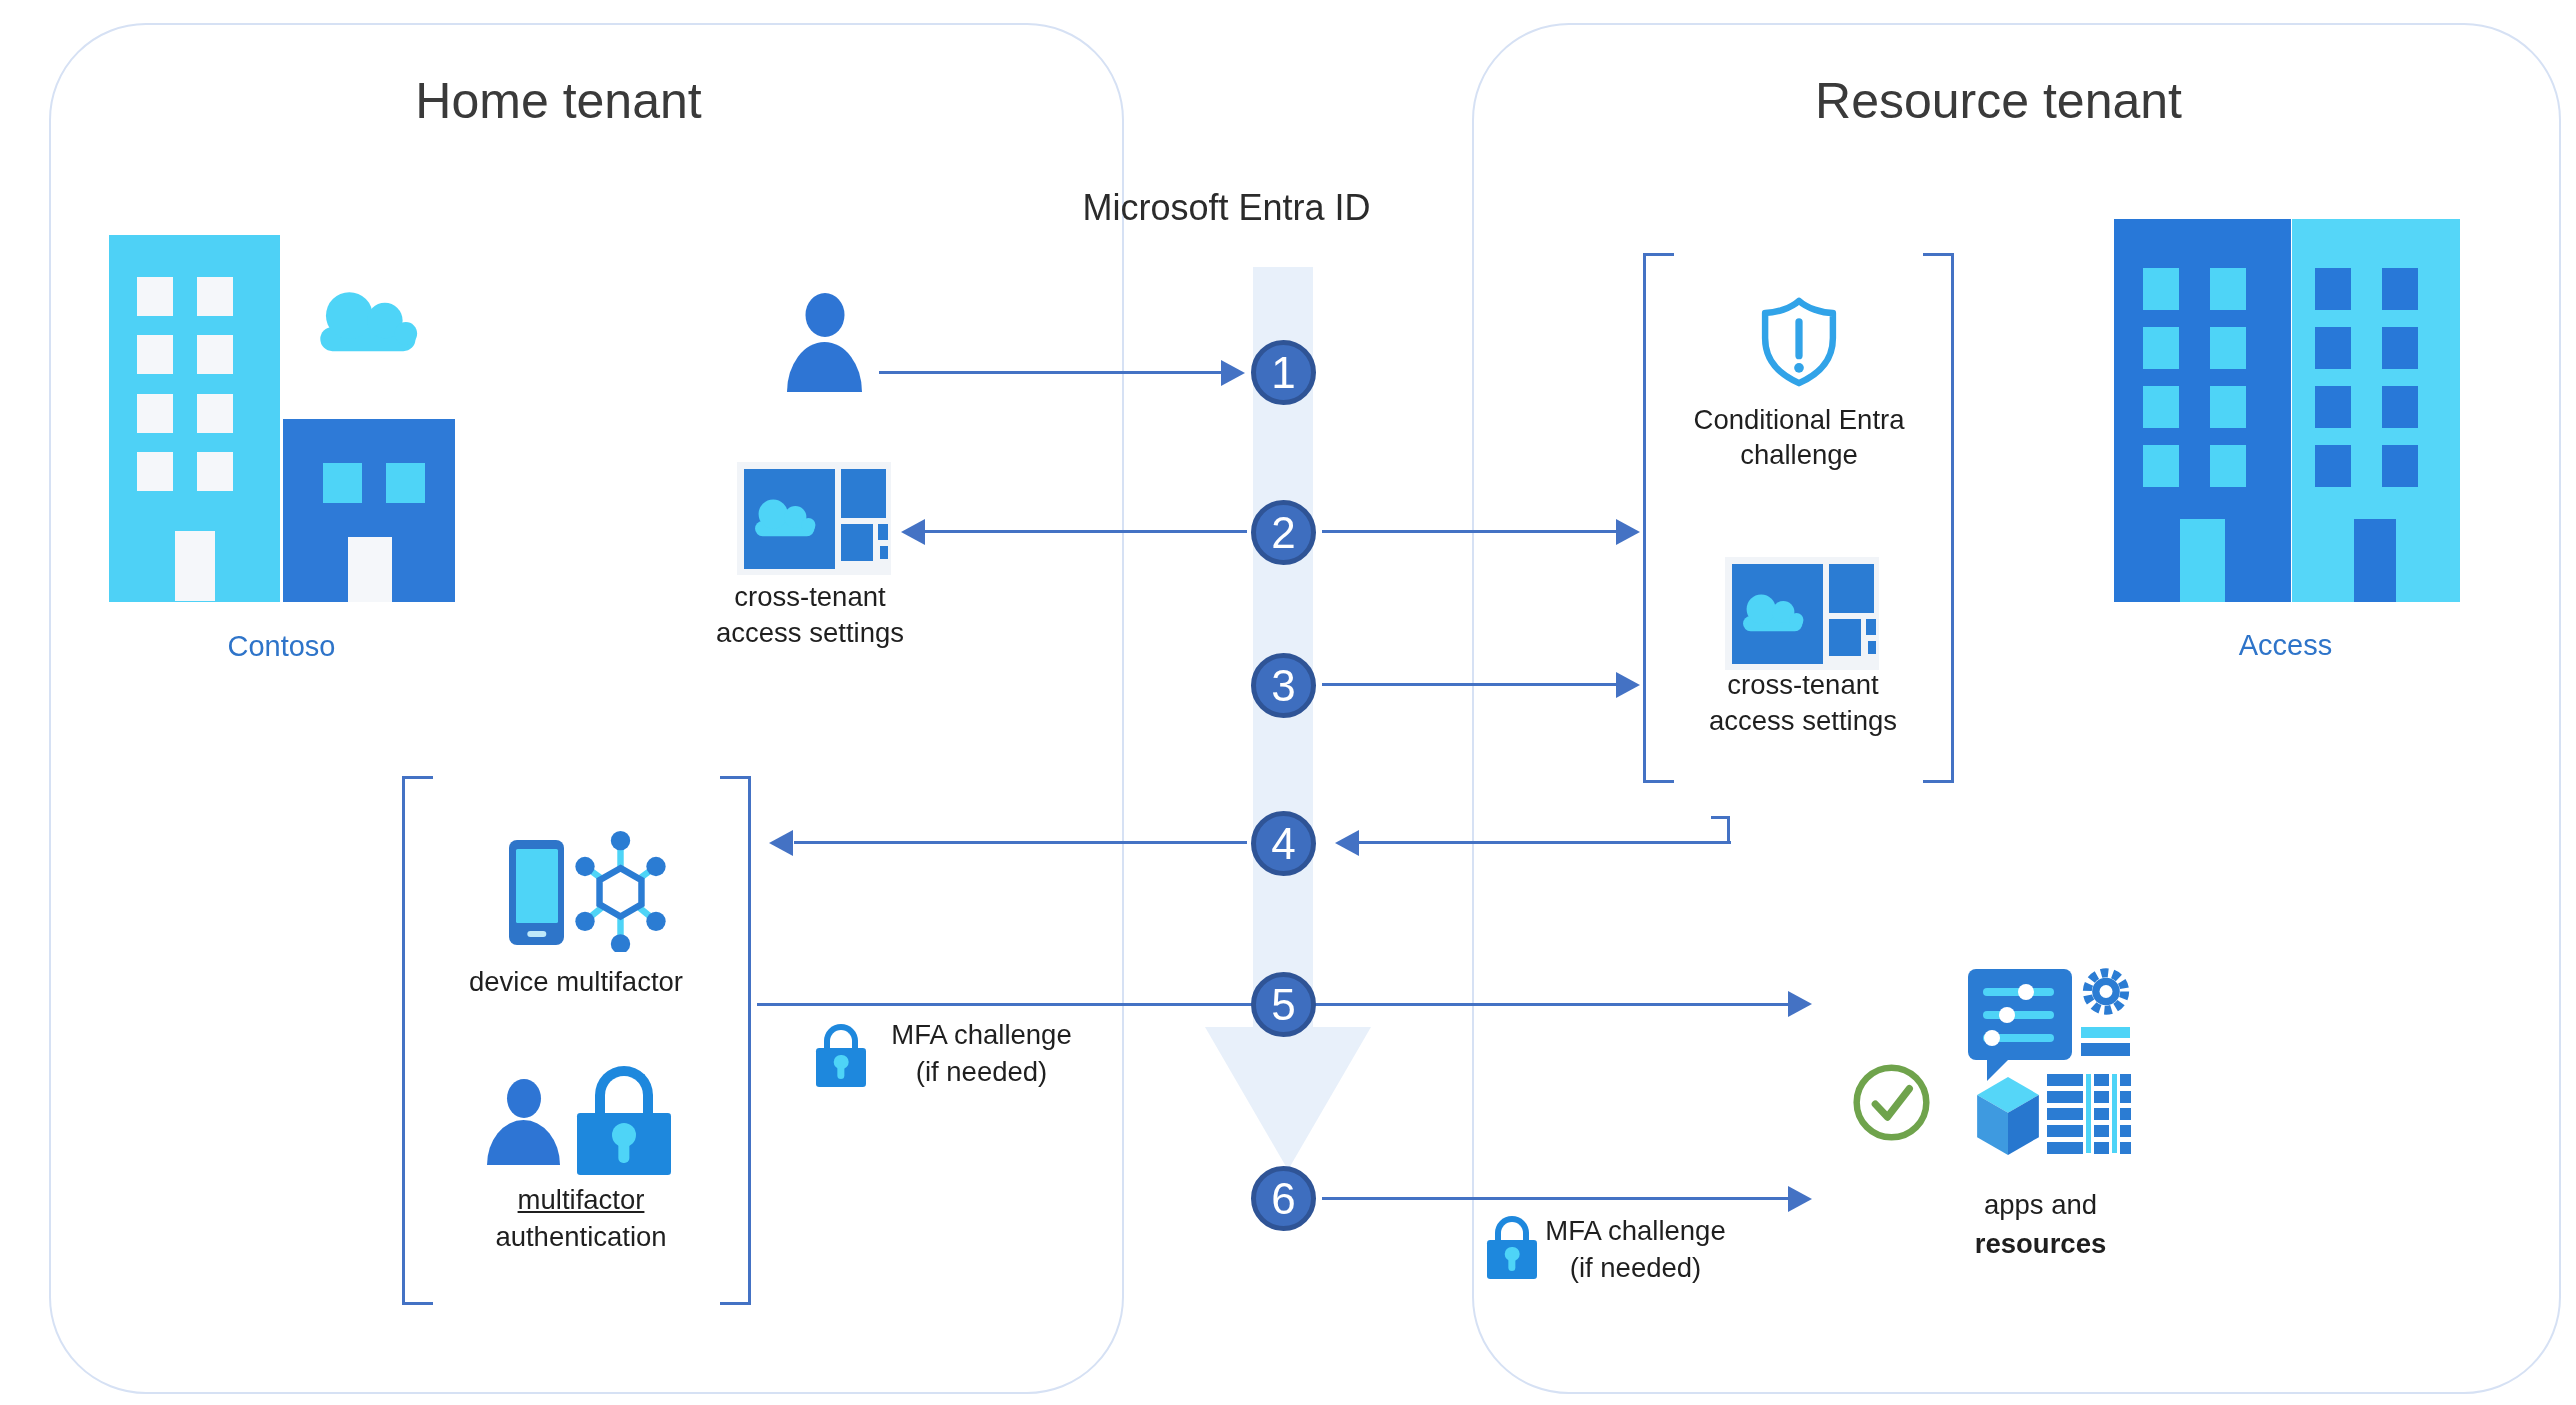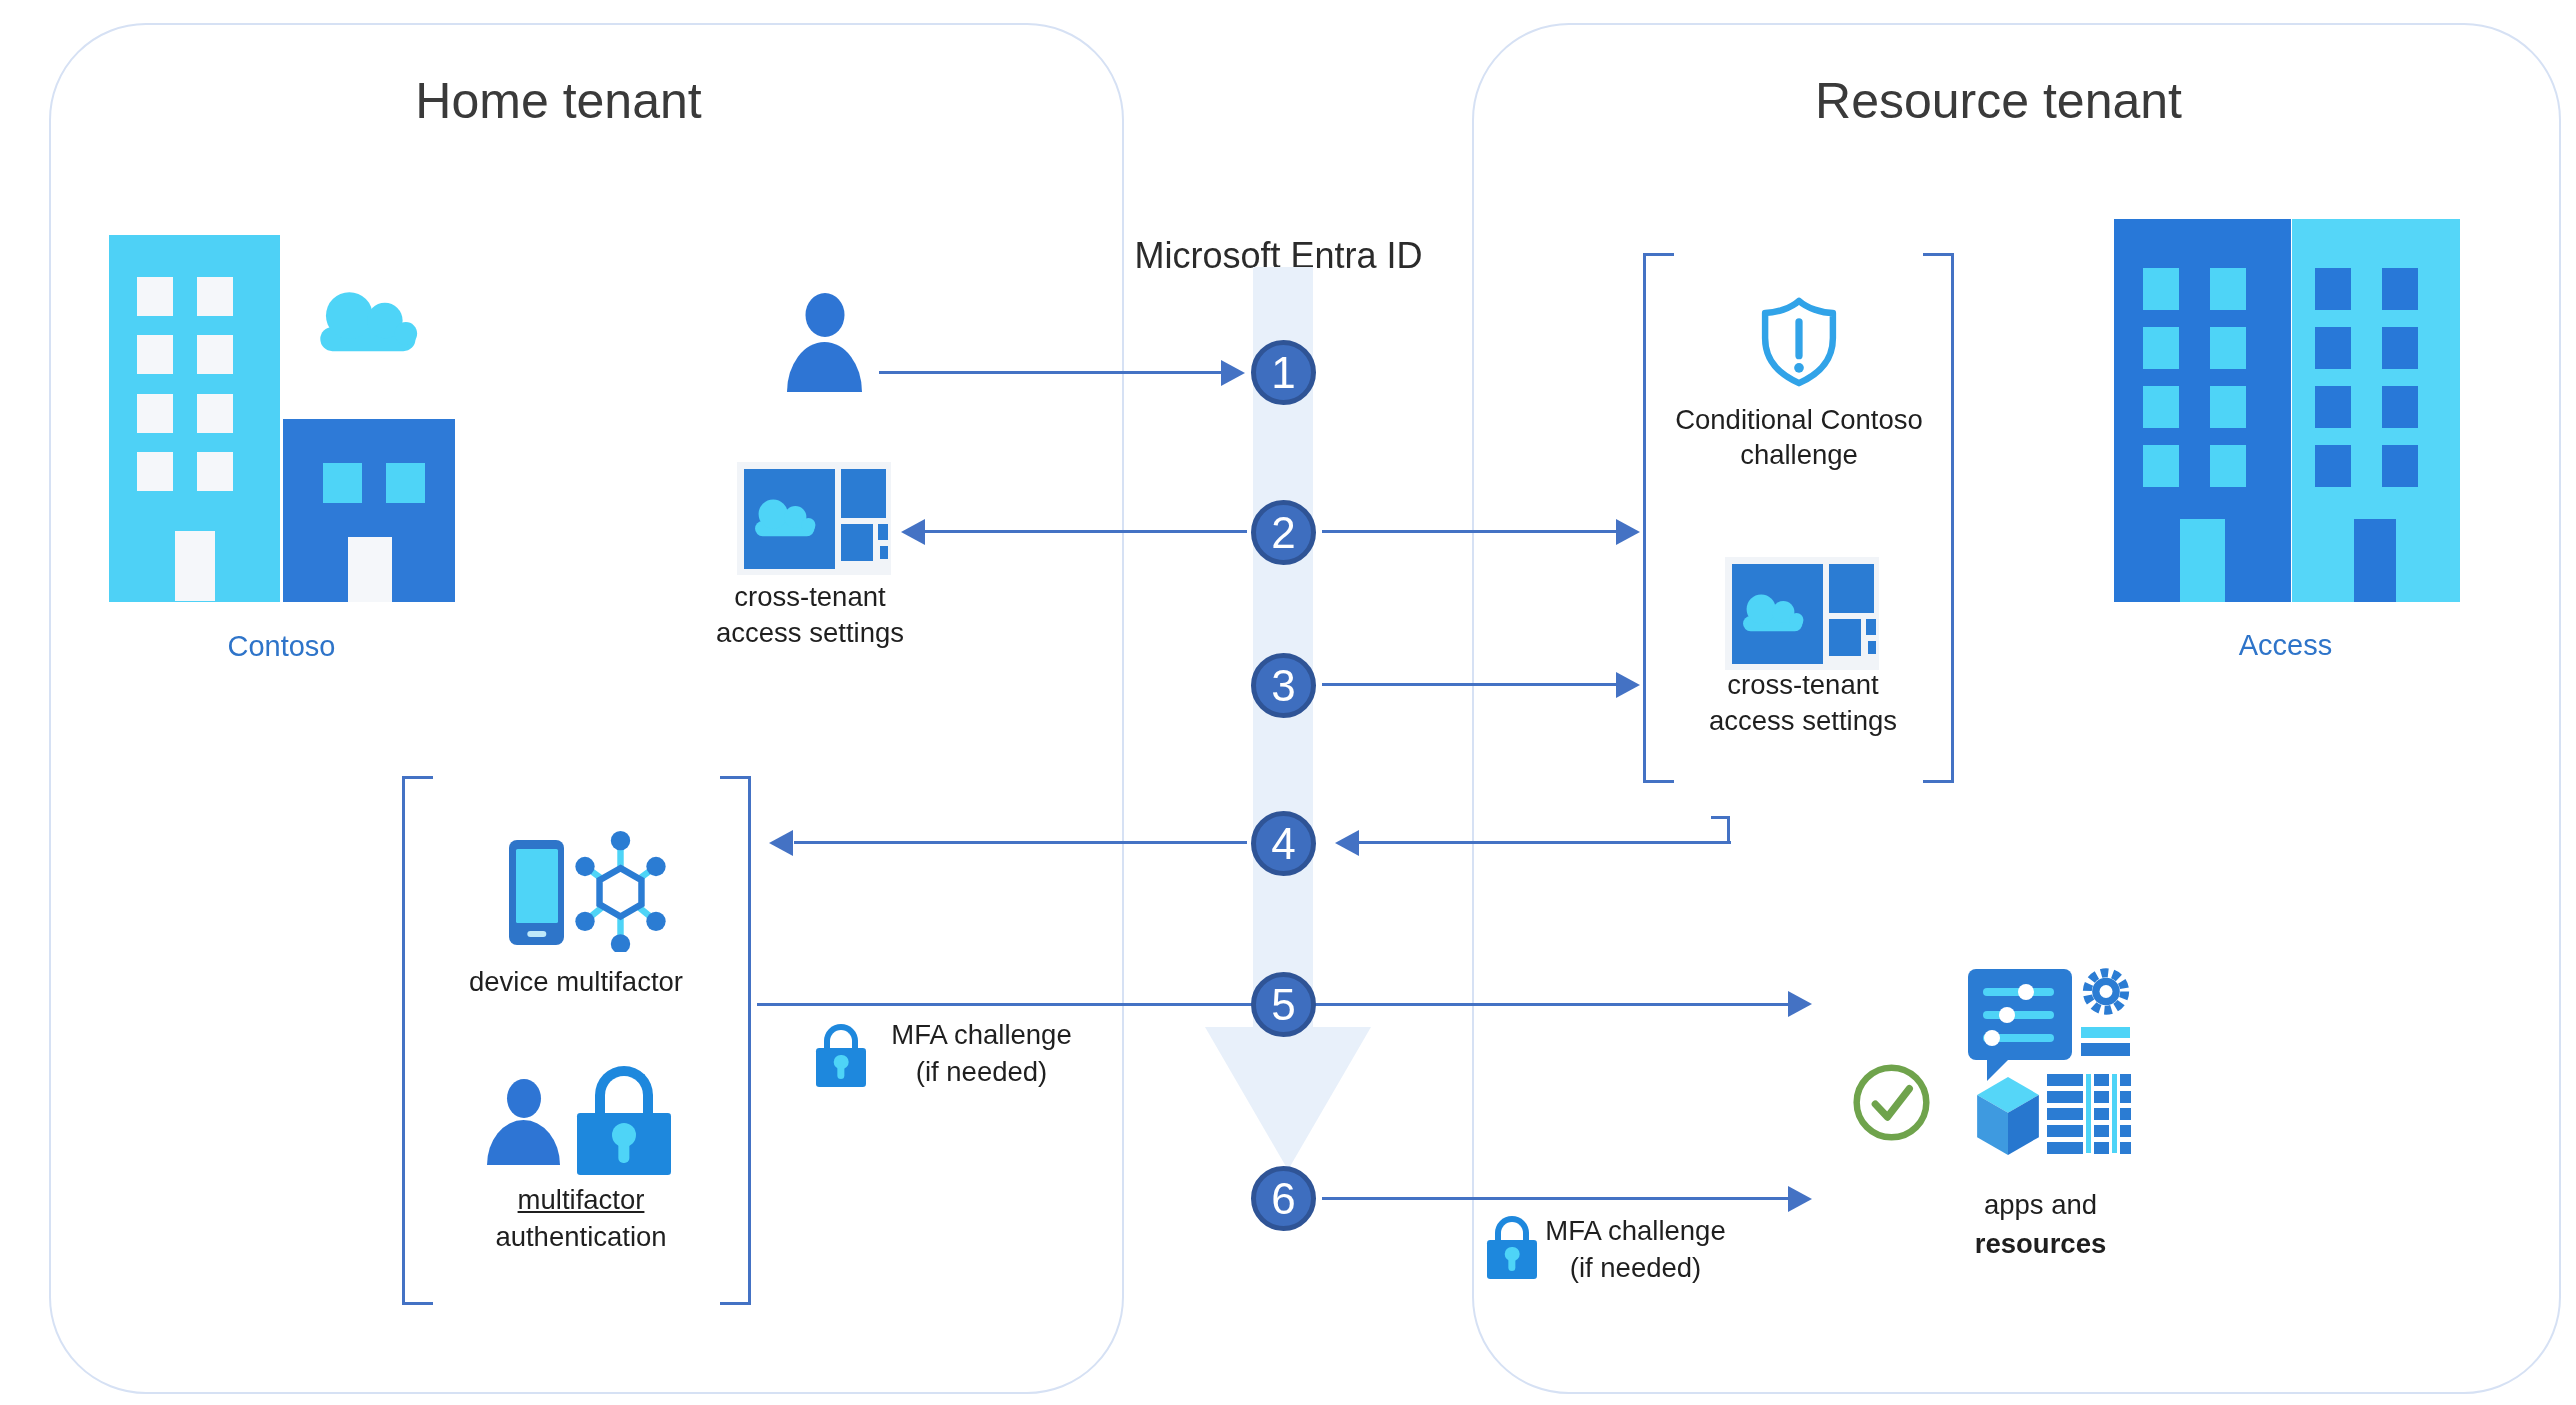--- a/index.html
+++ b/index.html
@@ -101,21 +101,21 @@
 </head>
 <body>
 
 <div class="stage">
 
   <div class="panel" style="left:49px;top:23px;width:1071px;height:1367px;"></div>
   <div class="panel" style="left:1472px;top:23px;width:1085px;height:1367px;"></div>
 
   <div class="title" style="left:1796px;top:73px;width:405px;">Resource tenant</div>
   <div class="title" style="left:356px;top:73px;width:405px;">Home tenant</div>
-  <div class="entra-label" style="left:1076px;top:188px;width:405px;margin-top:48px;">Microsoft Entra ID</div>
+  <div class="entra-label" style="left:1024px;top:188px;width:405px;">Microsoft Entra ID</div>
 
   <div class="band"></div>
   <div class="band-tri"></div>
 
   <div class="hline" style="left:879px;top:371px;width:343px;"></div>
   <div class="ah r" style="left:1221px;top:360px;"></div>
 
   <div class="hline" style="left:1322px;top:530px;width:295px;"></div>
   <div class="ah r" style="left:1616px;top:519px;"></div>
   <div class="hline" style="left:925px;top:530px;width:322px;"></div>
@@ -243,21 +243,21 @@
     </div>
   </div>
   <div class="lbl" style="left:419px;top:1182px;width:324px;text-decoration:underline;">multifactor</div>
   <div class="lbl" style="left:419px;top:1219px;width:324px;">authentication</div>
 
   <svg class="abs" style="left:1757px;top:296px;" width="84" height="92" viewBox="0 0 104 114">
     <path d="M52 6 C42 15 24 21 10 21 L10 52 C10 84 32 99 52 108 C72 99 94 84 94 52 L94 21 C80 21 62 15 52 6 Z" fill="#fff" stroke="#31A3E8" stroke-width="8" stroke-linejoin="round"></path>
     <line x1="52" y1="32" x2="52" y2="74" stroke="#31A3E8" stroke-width="9" stroke-linecap="round"></line>
     <circle cx="52" cy="89" r="6" fill="#31A3E8"></circle>
   </svg>
-  <div class="lbl" style="left:1637px;top:402px;width:324px;">Conditional Contoso</div>
+  <div class="lbl" style="left:1637px;top:402px;width:324px;">Conditional Entra</div>
   <div class="lbl" style="left:1637px;top:437px;width:324px;">challenge</div>
 
   <div class="xt" style="left:1725px;top:557px;width:154px;height:113px;">
     <div class="main"></div>
     <svg width="73" height="52" viewBox="0 0 145 100">
       <rect x="14" y="58" width="118" height="30" rx="15" fill="#4ED4F7"></rect>
       <circle cx="50" cy="44" r="29" fill="#4ED4F7"></circle>
       <circle cx="94" cy="50" r="22" fill="#4ED4F7"></circle>
       <circle cx="120" cy="66" r="14" fill="#4ED4F7"></circle>
     </svg>

